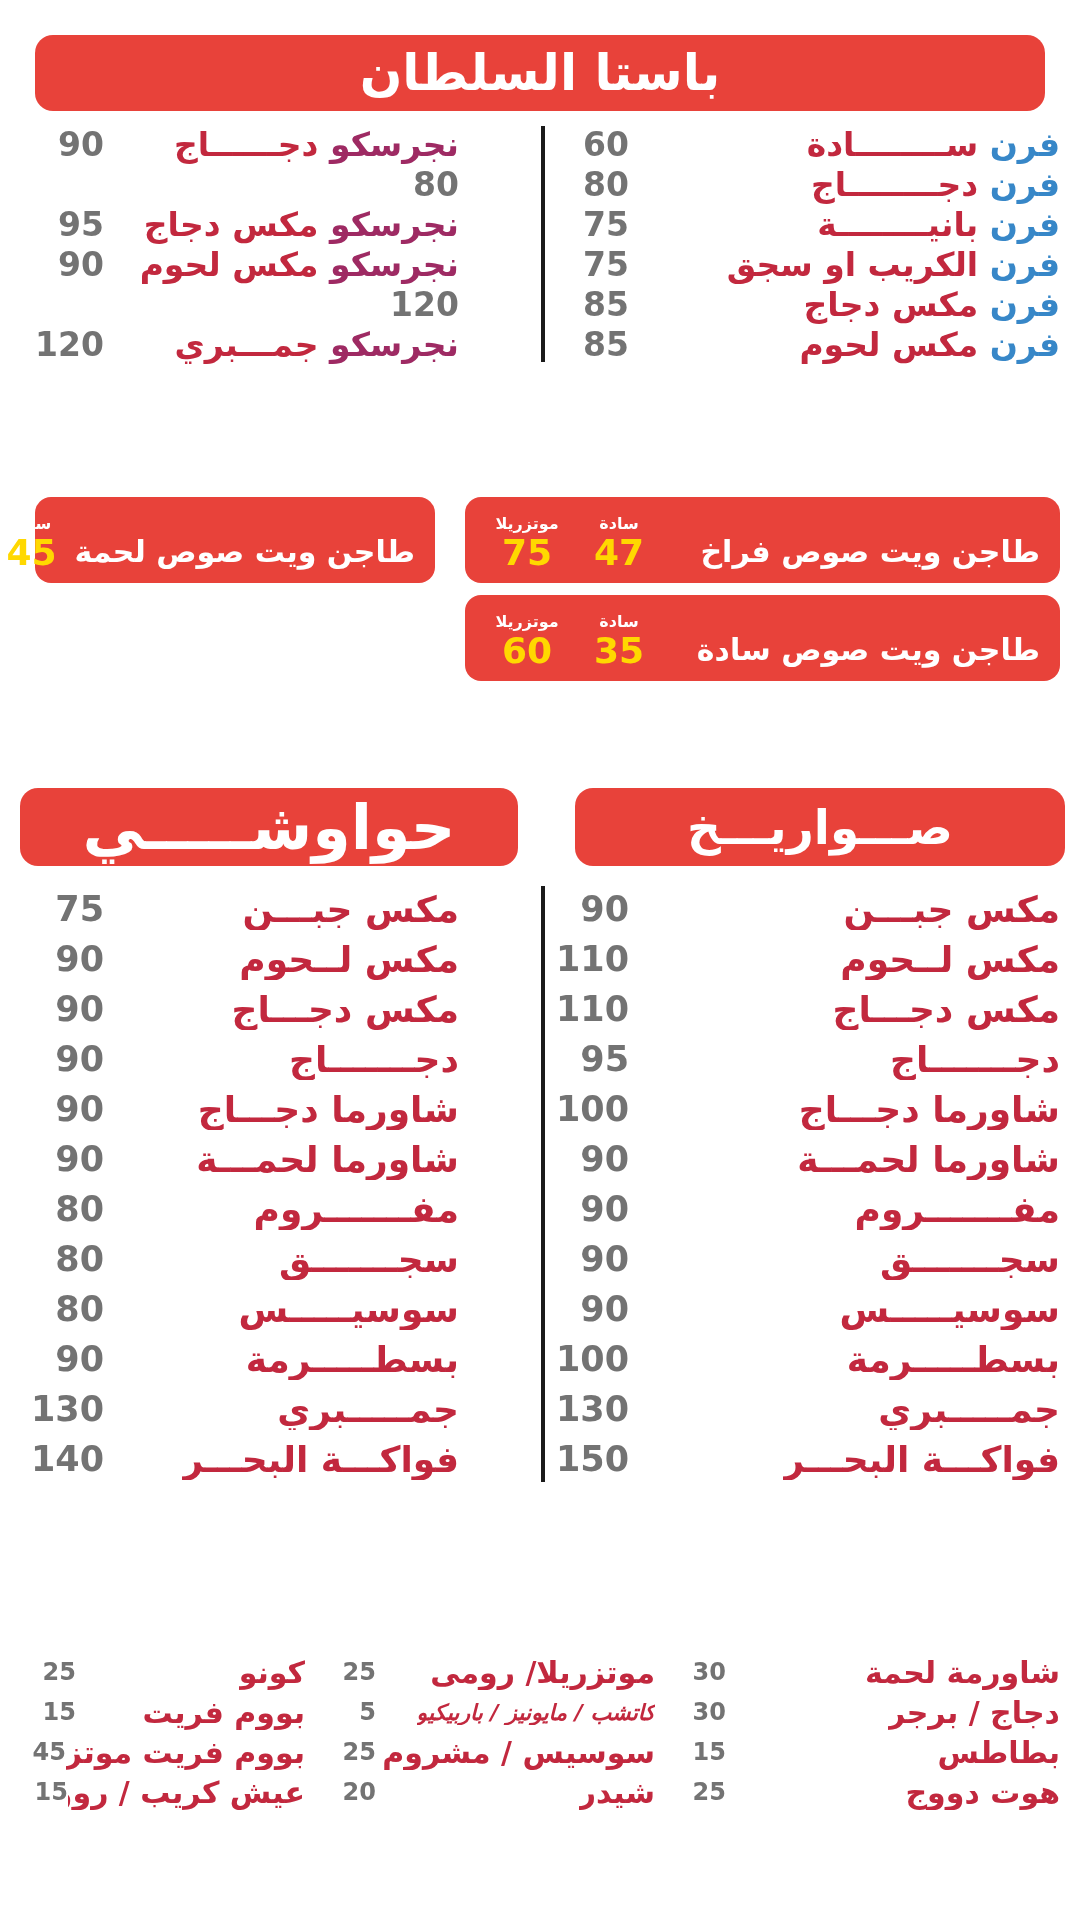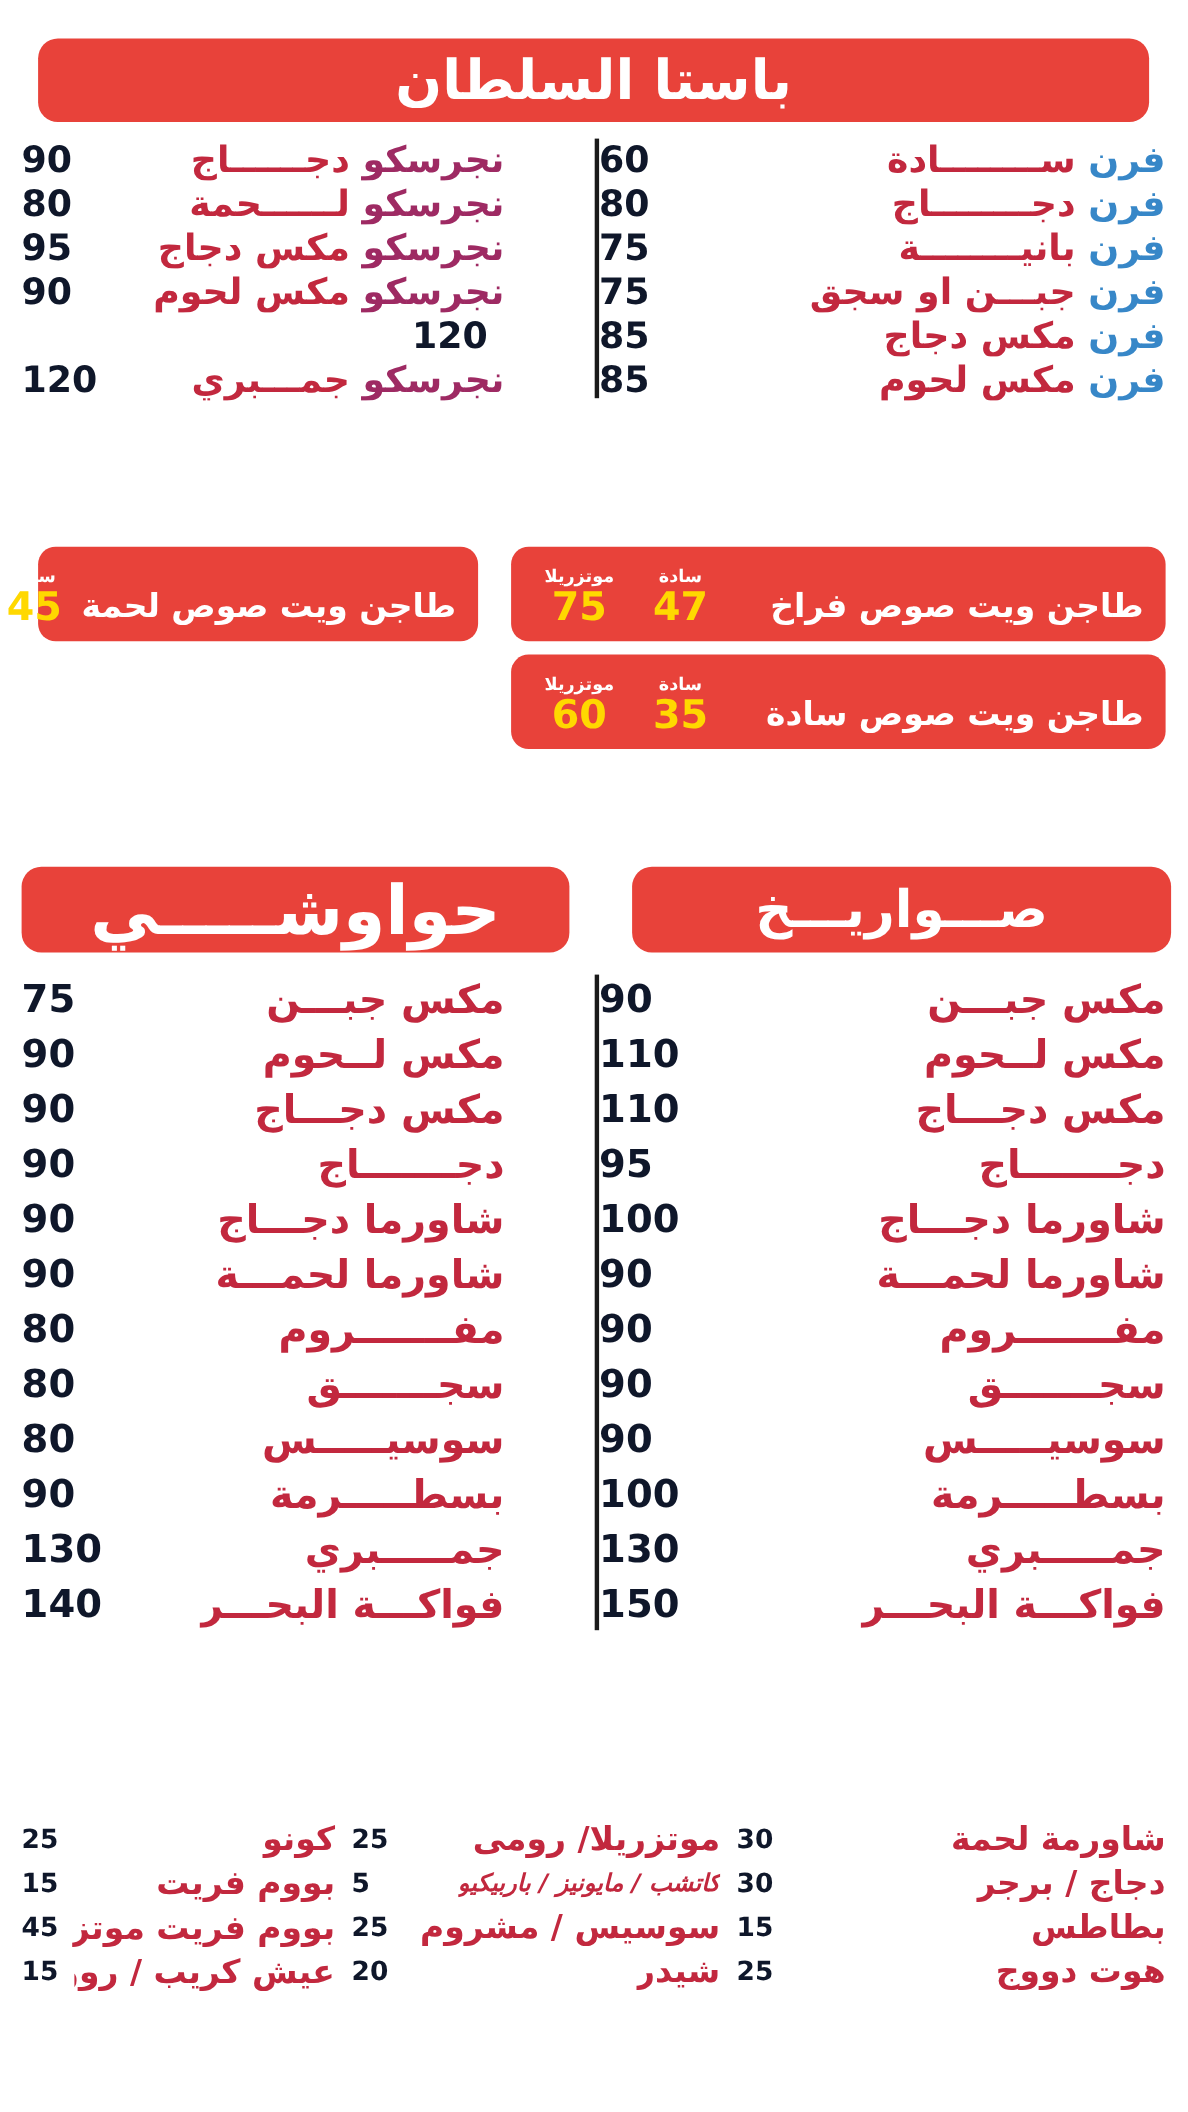--- a/index.html
+++ b/index.html
@@ -27,21 +27,21 @@
   .col-right { width:515px; }
   .col-left  { flex:1; padding-left:0; padding-right:82px; }
   .vdivider  { width:4px; background:#1a1a1a; margin:2px 0 2px 0; }
 
   .row { display:flex; align-items:center; justify-content:space-between; }
   #pasta-cols .row { height:40px; }
   #mid-cols   .row { height:50px; }
   .nm { color:var(--item-red,#C2283E); white-space:nowrap; overflow:hidden; }
   #pasta-cols .nm { font-size:33px; }
   #mid-cols   .nm { font-size:36px; }
-  .pr { color:#0f172a; text-align:left; white-space:nowrap; }
+  .pr { color:#737373; text-align:right; white-space:nowrap; }
   #pasta-cols .pr { font-size:33px; width:84px; }
   #mid-cols   .pr { font-size:35px; width:84px; }
   .pfx-blue   .pfx { color:var(--oven-blue,#3787C8); }
   .pfx-purple .pfx { color:var(--negresco-purple,#9E2A63); }
 
   
   .tagen-stack { position:absolute; display:flex; flex-direction:column; gap:12px; }
   #tagen-right { top:497px; right:20px; width:595px; }
   #tagen-left  { top:497px; left:35px;  width:400px; }
   .tagen {
@@ -83,21 +83,21 @@
           <span class="nm"><span class="pfx">فرن</span> <span>دجــــــــاج</span></span>
           <span class="pr">80</span>
         </div>
 
         <div class="row">
           <span class="nm"><span class="pfx">فرن</span> <span>بانيــــــــة</span></span>
           <span class="pr">75</span>
         </div>
 
         <div class="row">
-          <span class="nm"><span class="pfx">فرن</span> <span>جبـــن او سجق</span></span>
+          <span class="nm"><span class="pfx">فرن</span> <span>الكريب او سجق</span></span>
           <span class="pr">75</span>
         </div>
 
         <div class="row">
           <span class="nm"><span class="pfx">فرن</span> <span>مكس دجاج</span></span>
           <span class="pr">85</span>
         </div>
 
         <div class="row">
           <span class="nm"><span class="pfx">فرن</span> <span>مكس لحوم</span></span>
@@ -106,21 +106,20 @@
       </div>
     <div class="vdivider"></div>
     <div class="col-left pfx-purple">
 
         <div class="row">
           <span class="nm"><span class="pfx">نجرسكو</span> <span>دجــــــاج</span></span>
           <span class="pr">90</span>
         </div>
 
         <div class="row">
-          <span class="nm"><span class="pfx">نجرسكو</span> <span>لــــــحمة</span></span>
           <span class="pr">80</span>
         </div>
 
         <div class="row">
           <span class="nm"><span class="pfx">نجرسكو</span> <span>مكس دجاج</span></span>
           <span class="pr">95</span>
         </div>
 
         <div class="row">
           <span class="nm"><span class="pfx">نجرسكو</span> <span>مكس لحوم</span></span>

